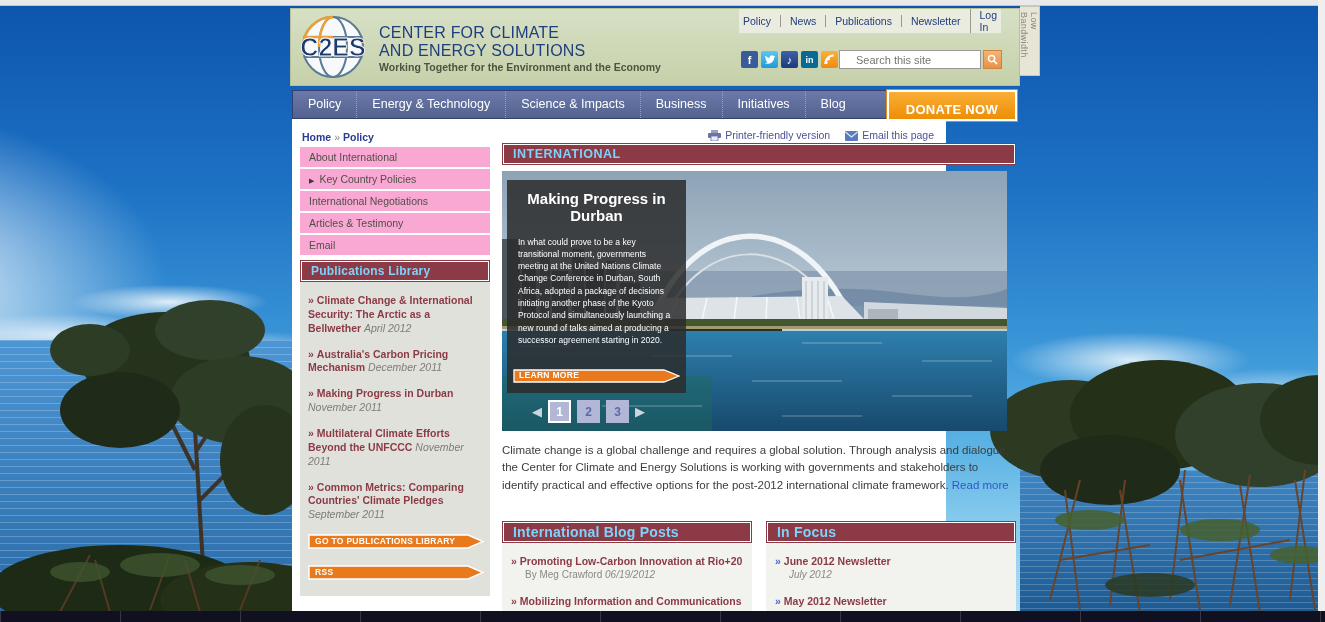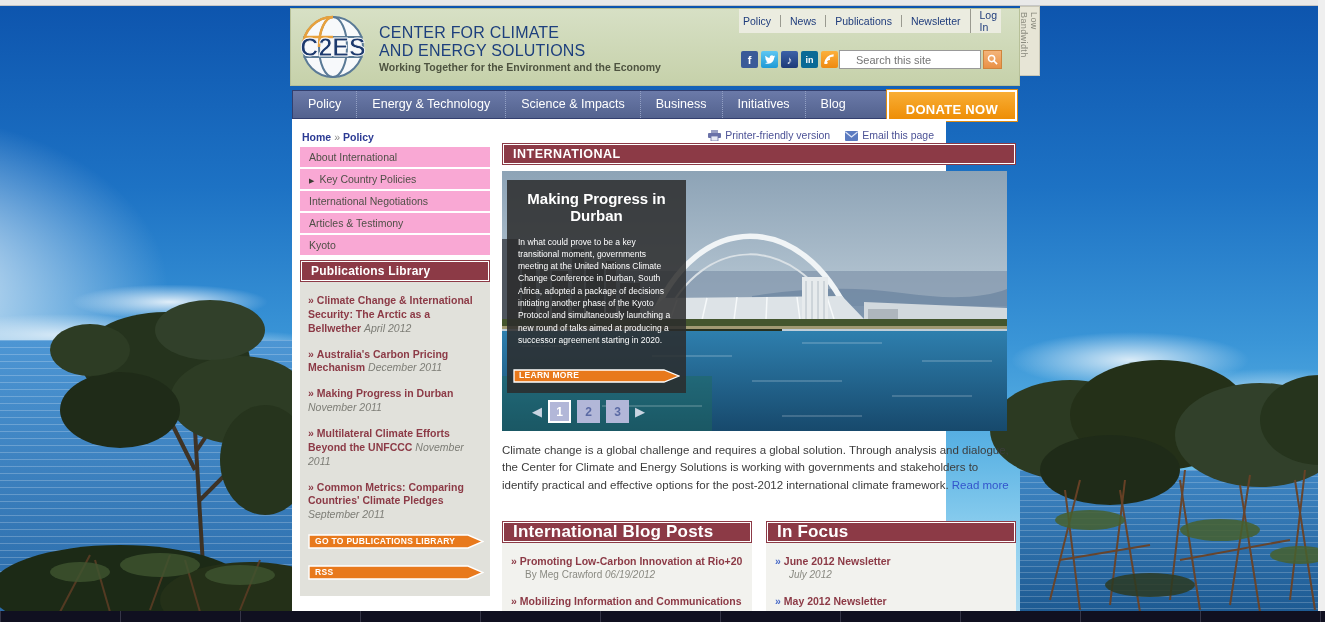--- a/index.html
+++ b/index.html
@@ -77,21 +77,21 @@
   .crumb a { color:#2b3a94; text-decoration:none; cursor:pointer; }
   .tools { position:absolute; right:12px; top:10px; display:flex; gap:15px; font-size:10.5px; color:#4c5296; }
   .tool { display:flex; align-items:flex-end; gap:4px; cursor:pointer; }
 
   
   .sidebar { position:absolute; left:8px; top:28px; width:190px; }
   .menu-item { height:20px; line-height:20px; background:#f9a8d4; margin-bottom:2px; padding-left:9px;
     font-size:10.5px; color:#4f4f47; cursor:pointer; white-space:nowrap; overflow:hidden; }
   .menu-item .arr { font-size:7px; color:#3c3c34; margin-right:5px; }
   .maroon-bar { height:22px; background:#8c3a46; border:1px solid #8c3a46; box-shadow:inset 0 0 0 1px #fff;
-    color:#ffffff; font-weight:bold; font-size:12px; line-height:20px; padding-left:10px; letter-spacing:.2px; }
+    color:#7dd3fc; font-weight:bold; font-size:12px; line-height:20px; padding-left:10px; letter-spacing:.2px; }
   .pub-header { margin-top:5px; }
   .pub-body { background:#e1e1db; padding:12px 8px 16px; }
   .pub-item { margin-bottom:12px; font-size:10.5px; line-height:1.32; cursor:pointer; }
   .chev { color:#8c3a46; font-weight:bold; margin-right:3px; }
   .chev-blue { color:#4a6bc8; font-weight:bold; margin-right:3px; }
   .pub-title { color:#8c3a46; font-weight:bold; }
   .pub-date { color:#7d7d76; font-style:italic; font-weight:normal; }
   .arrow-btn { position:relative; display:block; margin-top:6px; cursor:pointer; }
   .arrow-btn .lbl { position:absolute; left:7px; top:2px; color:#fff; font-size:8.5px; font-weight:bold; letter-spacing:.3px; }
   .rss-gap { margin-top:16px; }
@@ -109,21 +109,21 @@
   .pg-arrow { color:rgba(222,226,240,.9); font-size:13px; cursor:pointer; line-height:1; }
   .pg { width:23px; height:23px; background:#b2b7d8; color:#5b6aa4; font-weight:bold; font-size:12px;
     display:flex; align-items:center; justify-content:center; cursor:pointer; }
   .pg.active { border:2px solid #fff; color:#fff; }
   .intro { margin-top:11px; width:512px; font-size:11.5px; color:#3c3c3c; line-height:1.5; }
   .readmore { color:#3355cc; text-decoration:none; cursor:pointer; }
   .sections { position:relative; margin-top:27px; height:140px; }
   .sec-box { position:absolute; top:0; width:250px; }
   .sec-blog { left:0; }
   .sec-focus { left:264px; }
-  .sec-bar { font-size:17px; }
+  .sec-bar { font-size:14px; }
   .sec-body { background:#f2f2ee; padding:11px 9px; min-height:110px; }
   .post { margin-bottom:13px; font-size:10.5px; line-height:1.35; cursor:pointer; }
   .post-title { color:#8c3a46; font-weight:bold; }
   .byline { color:#8a8a82; font-size:10px; }
   .byline .dt { font-style:italic; }
   .focus-date { color:#8a8a82; font-size:10px; font-style:italic; margin-left:14px; }
 </style>
 </head>
 <body>
 
@@ -292,21 +292,21 @@
         </svg>
         <span>Email this page</span>
       </div>
     </div>
 
     <div class="sidebar">
       <div class="menu-item">About International</div>
       <div class="menu-item"><span class="arr">▶</span><span>Key Country Policies</span></div>
       <div class="menu-item">International Negotiations</div>
       <div class="menu-item">Articles &amp; Testimony</div>
-      <div class="menu-item">Kyoto</div>
+      <div class="menu-item">Email</div>
 
       <div class="maroon-bar pub-header">Publications Library</div>
 
       <div class="pub-body">
         <div class="pub-item">
           <span class="chev">»</span><span class="pub-title">Climate Change &amp; International Security: The Arctic as a Bellwether</span>
           <span class="pub-date">April 2012</span>
         </div>
         <div class="pub-item">
           <span class="chev">»</span><span class="pub-title">Australia's Carbon Pricing Mechanism</span>

